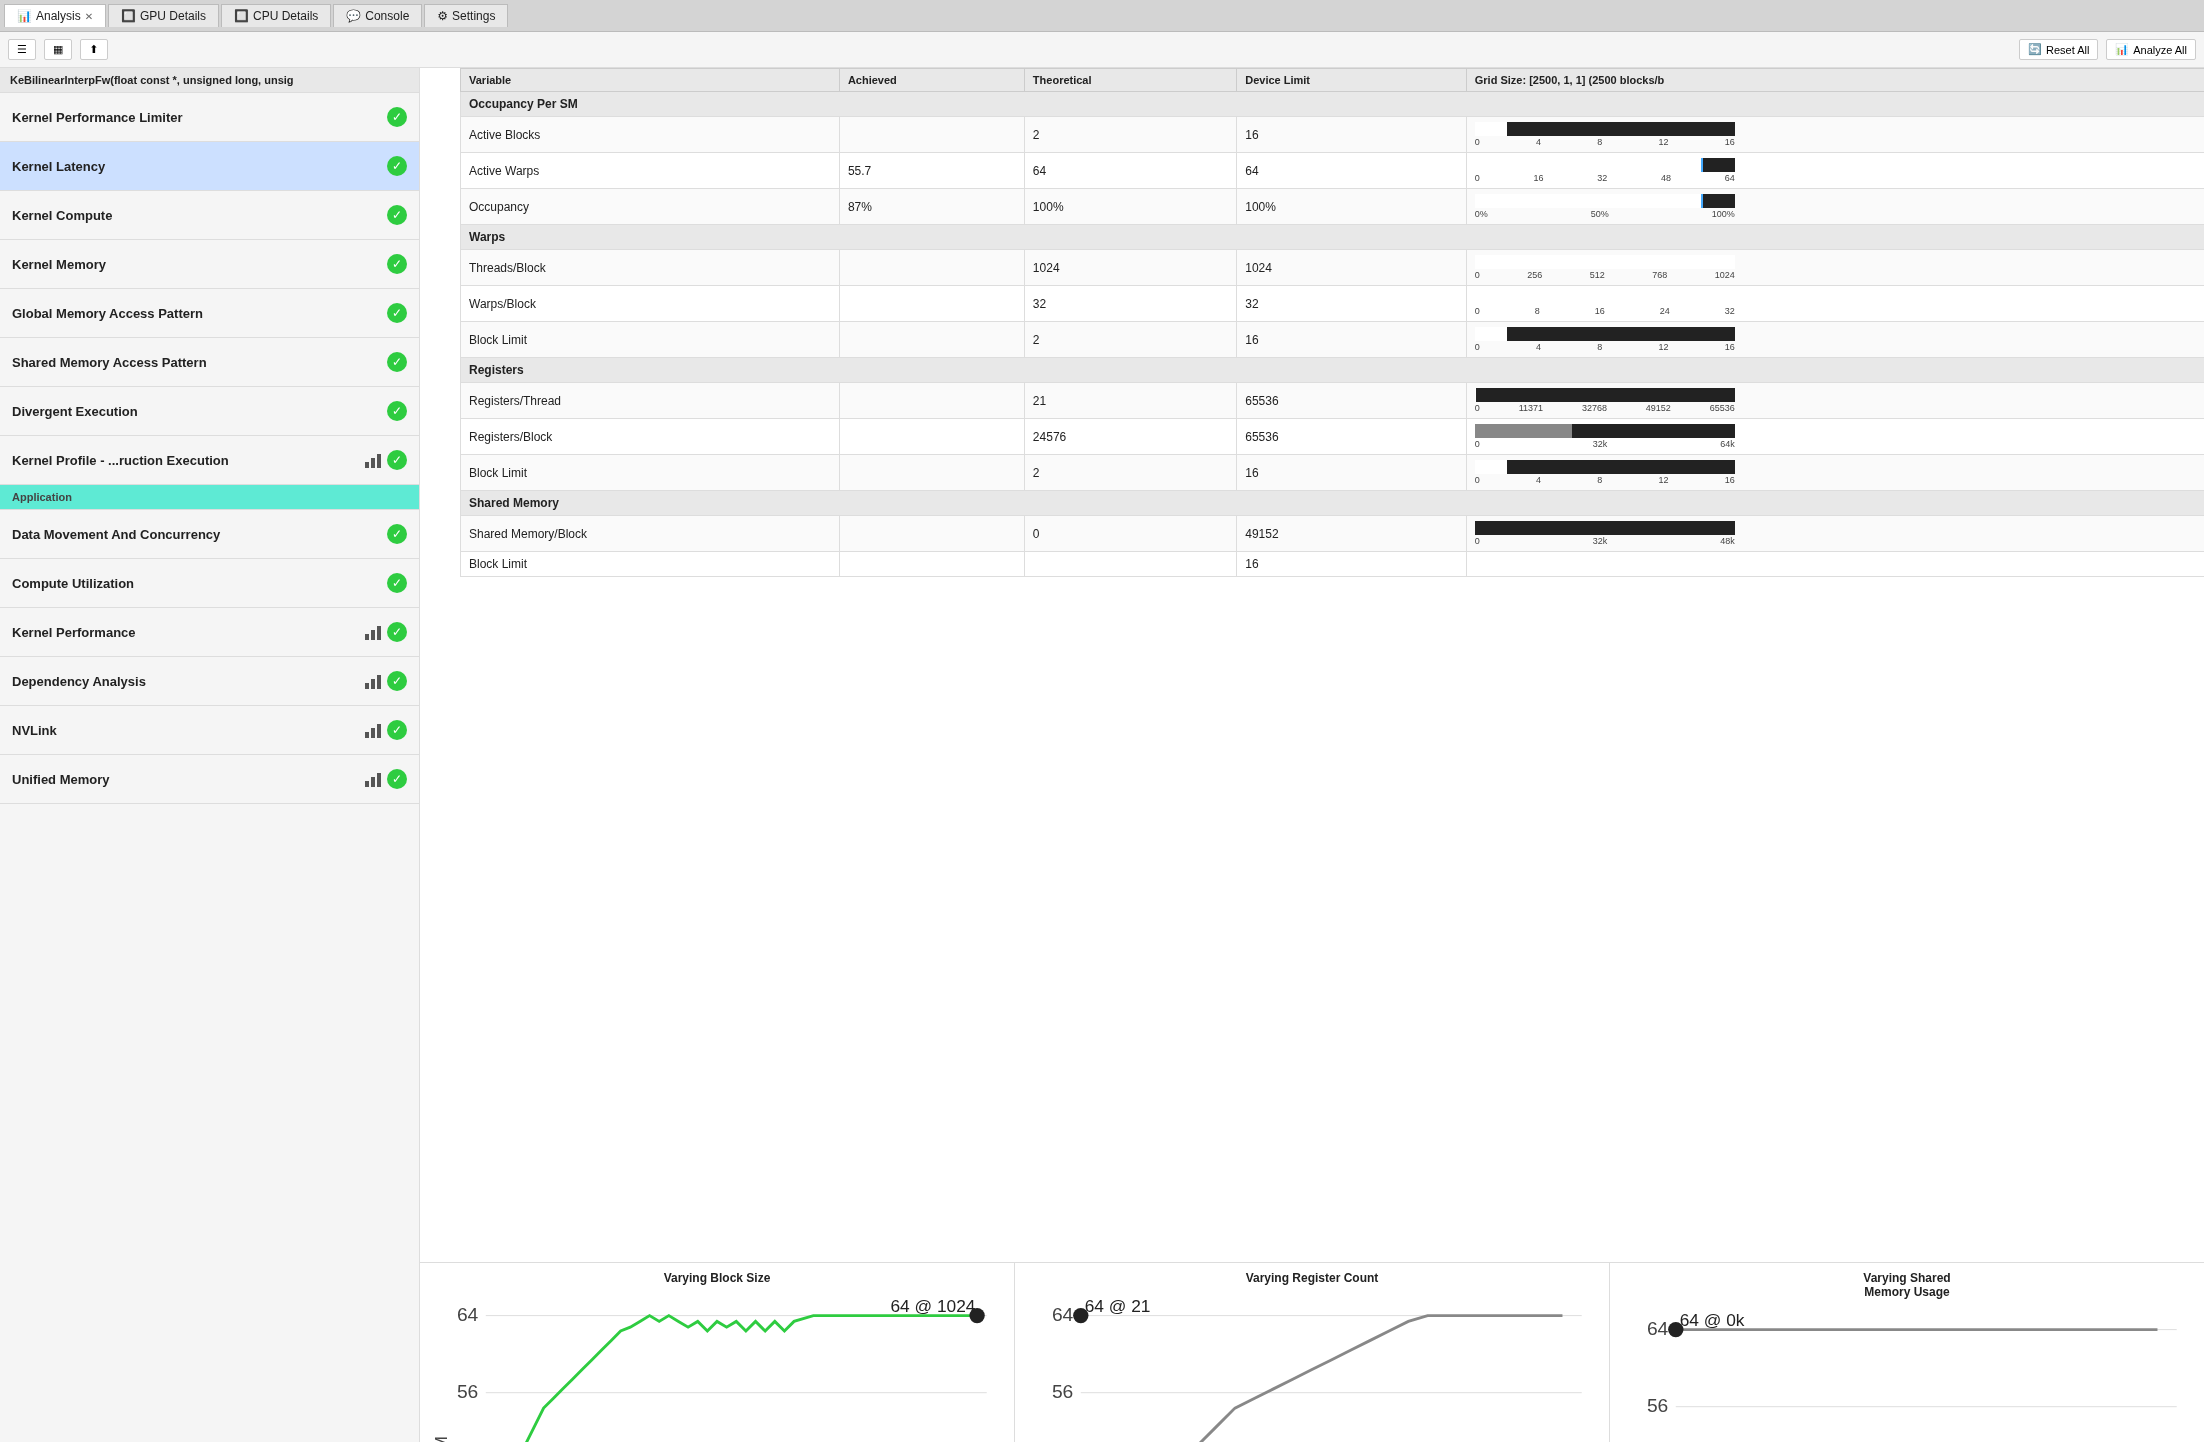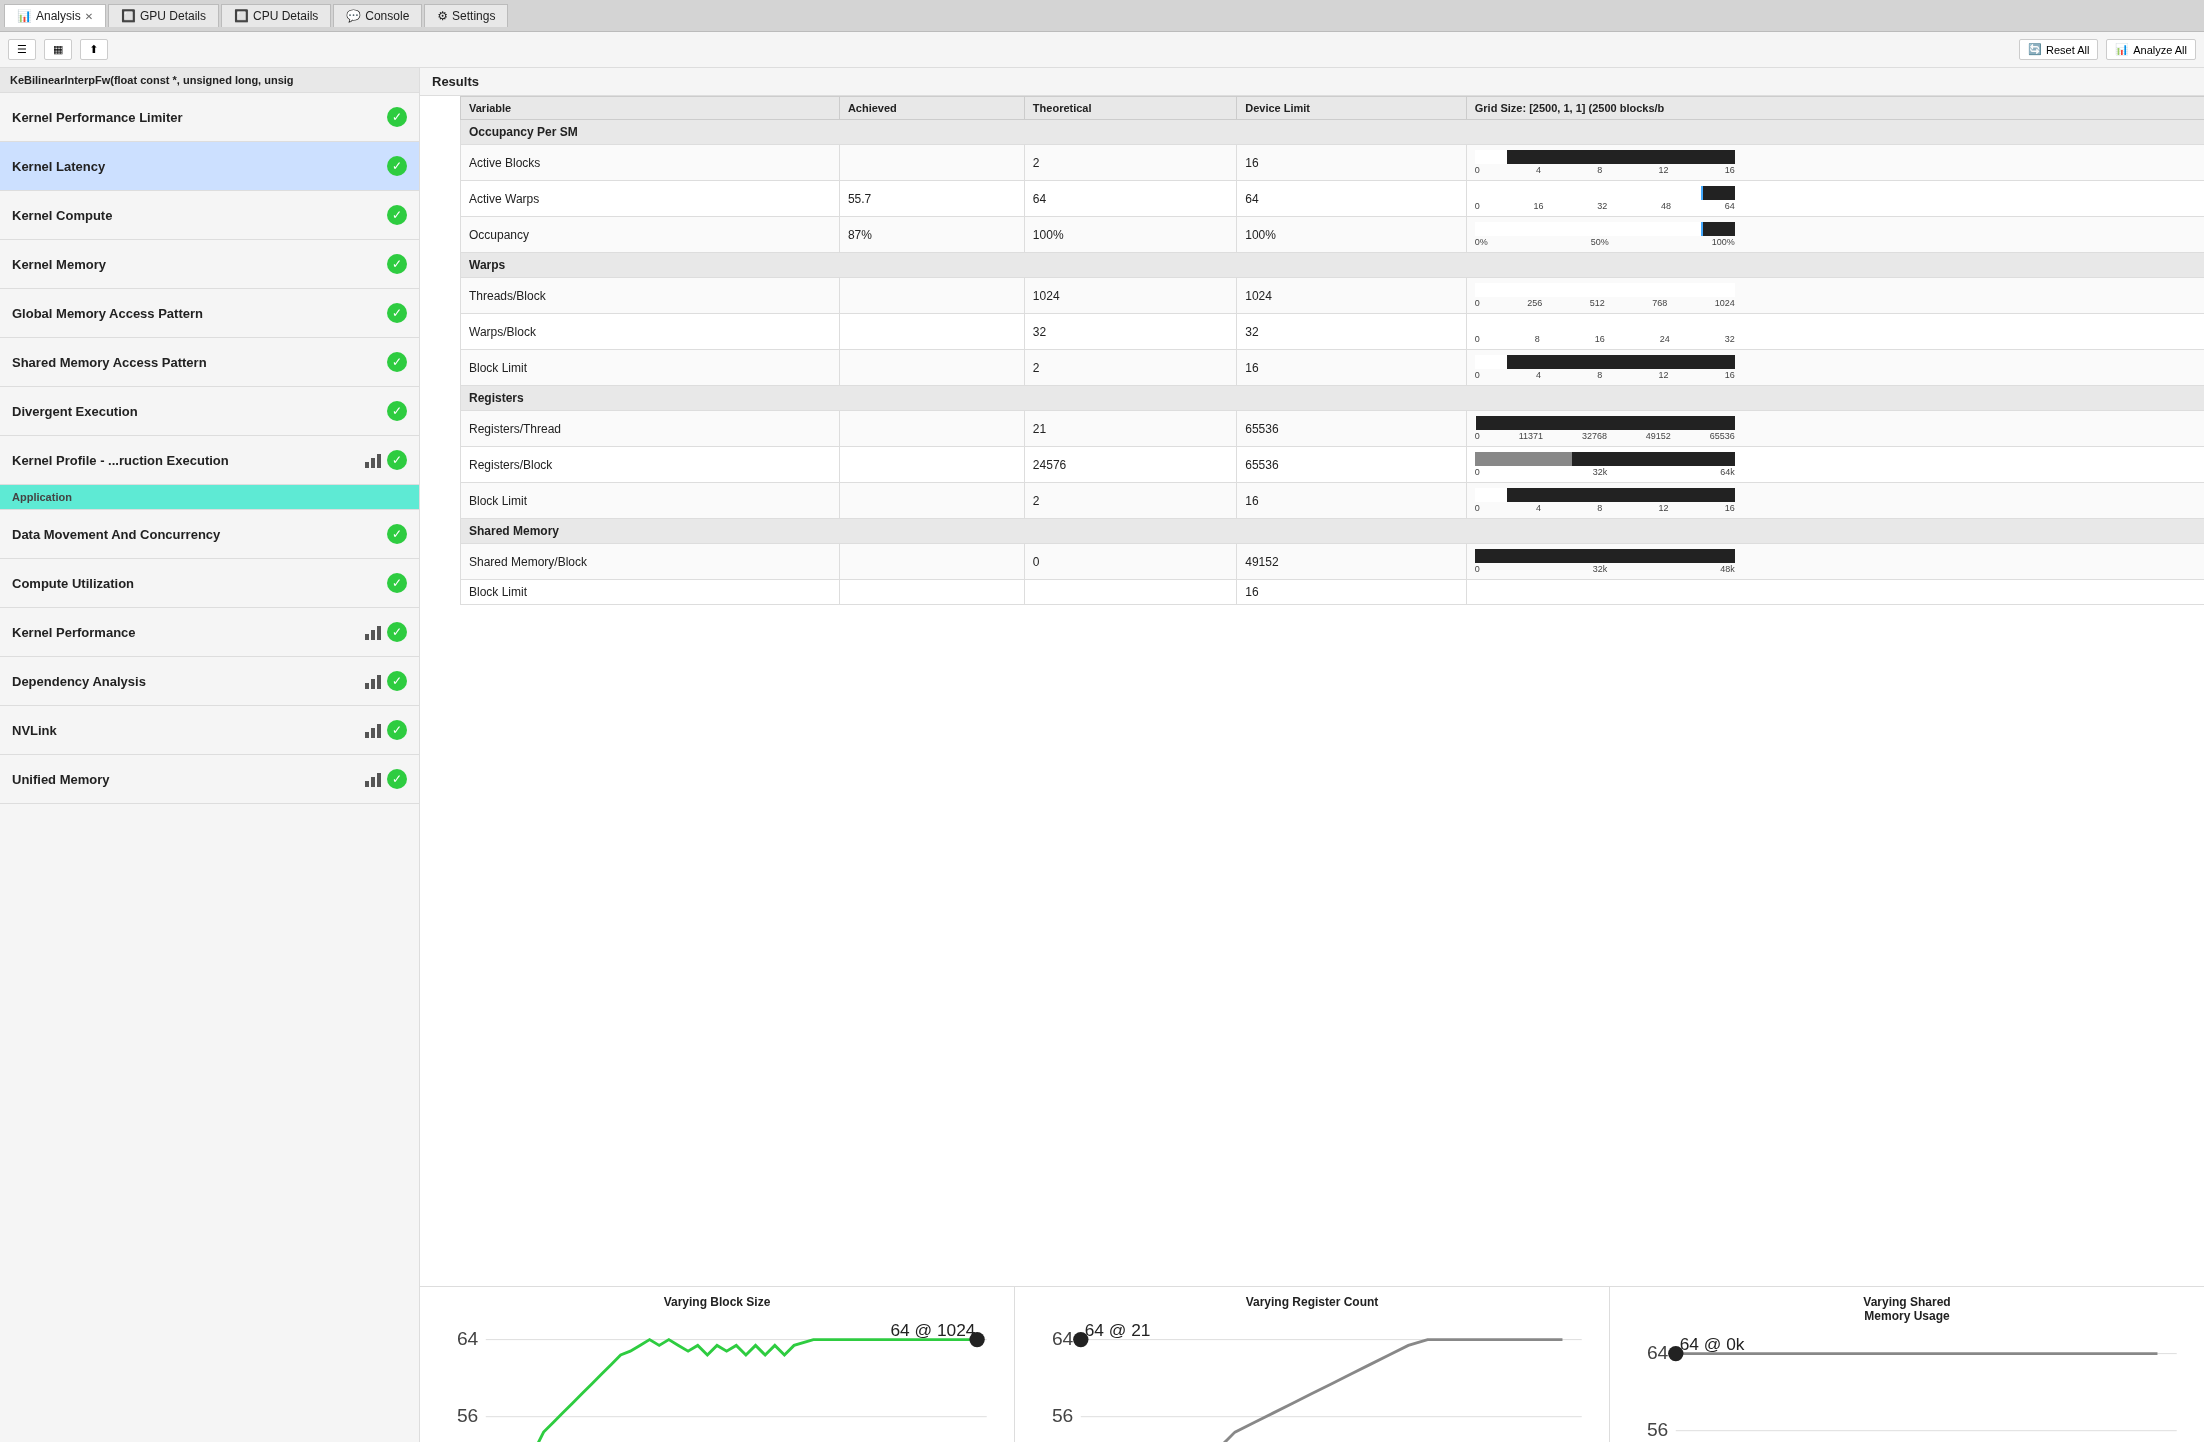--- a/index.html
+++ b/index.html
@@ -42,21 +42,21 @@
     .section-row td { background: #e8e8e8; font-weight: bold; font-size: 12px; }
     .bar-cell { min-width: 260px; }
     .bar-chart-container { position: relative; width: 260px; }
     .bar-track { background: #222; width: 100%; height: 14px; position: relative; }
     .bar-fill { background: #fff; height: 100%; position: absolute; left: 0; top: 0; }
     .bar-fill-gray { background: #888; }
     .bar-marker { background: #4af; width: 2px; height: 100%; position: absolute; top: 0; }
     .bar-labels { display: flex; justify-content: space-between; font-size: 9px; color: #444; margin-top: 1px; }
 
     
-    .charts-section { height: 156px; background: #fff; border-top: 1px solid #ddd; display: flex; }
+    .charts-section { height: 180px; background: #fff; border-top: 1px solid #ddd; display: flex; }
     .chart-panel { flex: 1; border-right: 1px solid #ddd; padding: 8px; display: flex; flex-direction: column; align-items: center; }
     .chart-panel:last-child { border-right: none; }
     .chart-title { font-size: 12px; font-weight: bold; text-align: center; margin-bottom: 6px; }
     .chart-area { flex: 1; width: 100%; position: relative; background: #fff; }
     svg { width: 100%; height: 100%; }
   </style>
 </head>
 <body>
 
 <div class="app-container">
@@ -213,21 +213,20 @@
             <div style="width:4px;height:6px;background:#555;"></div>
             <div style="width:4px;height:10px;background:#555;"></div>
             <div style="width:4px;height:14px;background:#555;"></div>
           </div>
           <div class="check-icon">✓</div>
         </div>
       </div>
     </div>
 
     <div class="right-panel">
-      <div class="results-header">Results</div>
 
       <div class="results-table-container">
         <table>
           <thead>
             <tr>
               <th>Variable</th>
               <th>Achieved</th>
               <th>Theoretical</th>
               <th>Device Limit</th>
               <th>Grid Size: [2500, 1, 1] (2500 blocks/b</th>

